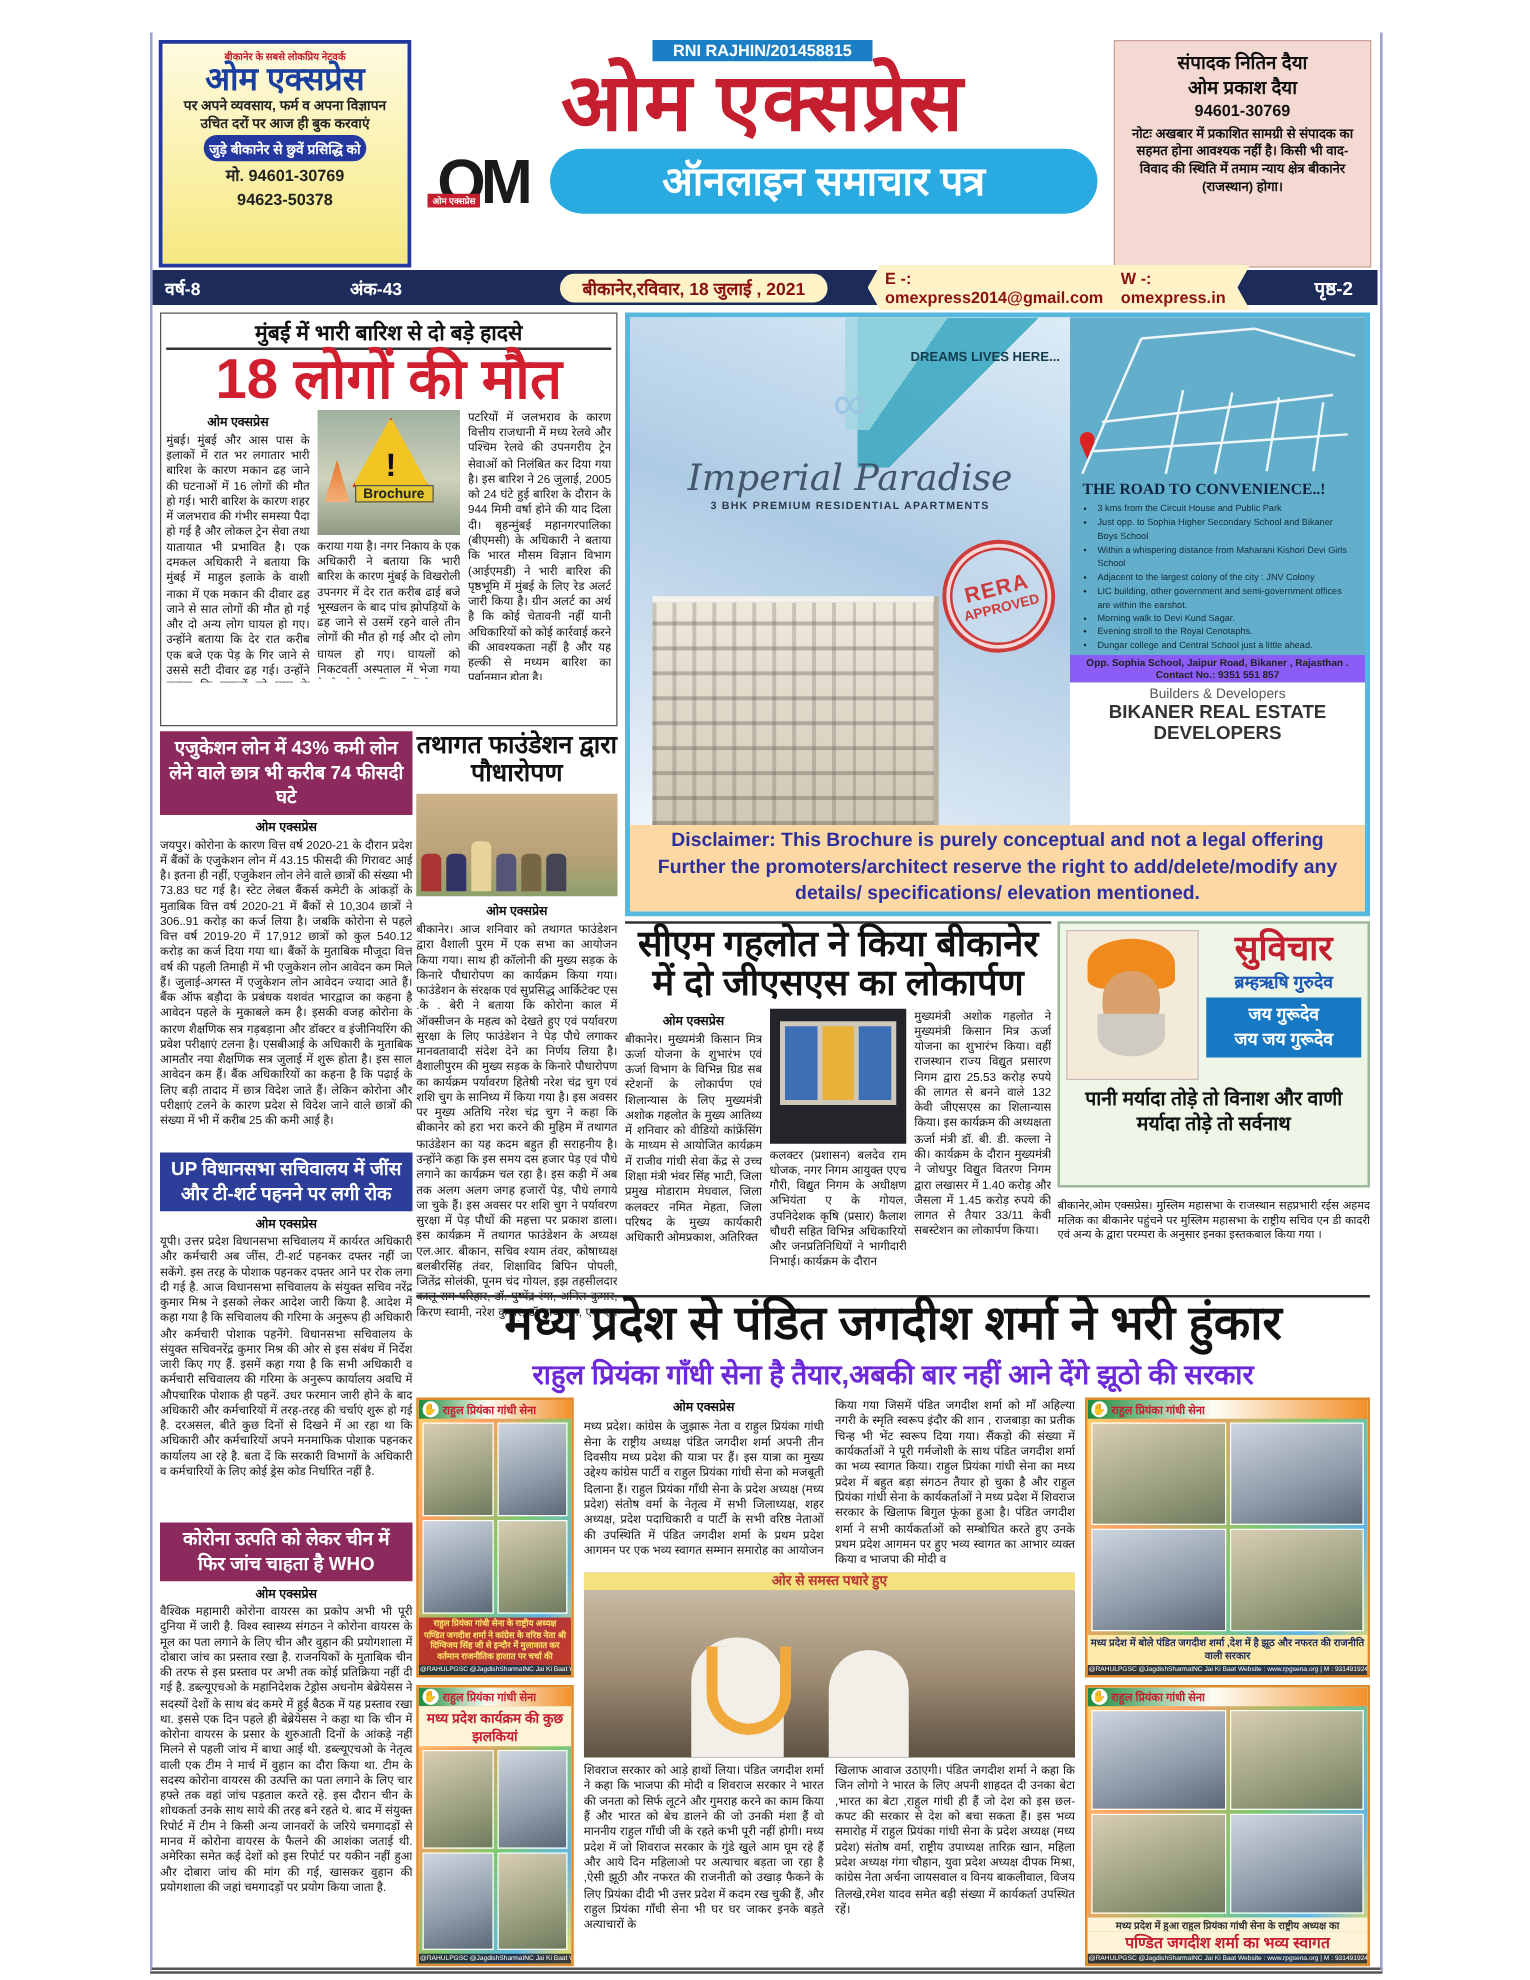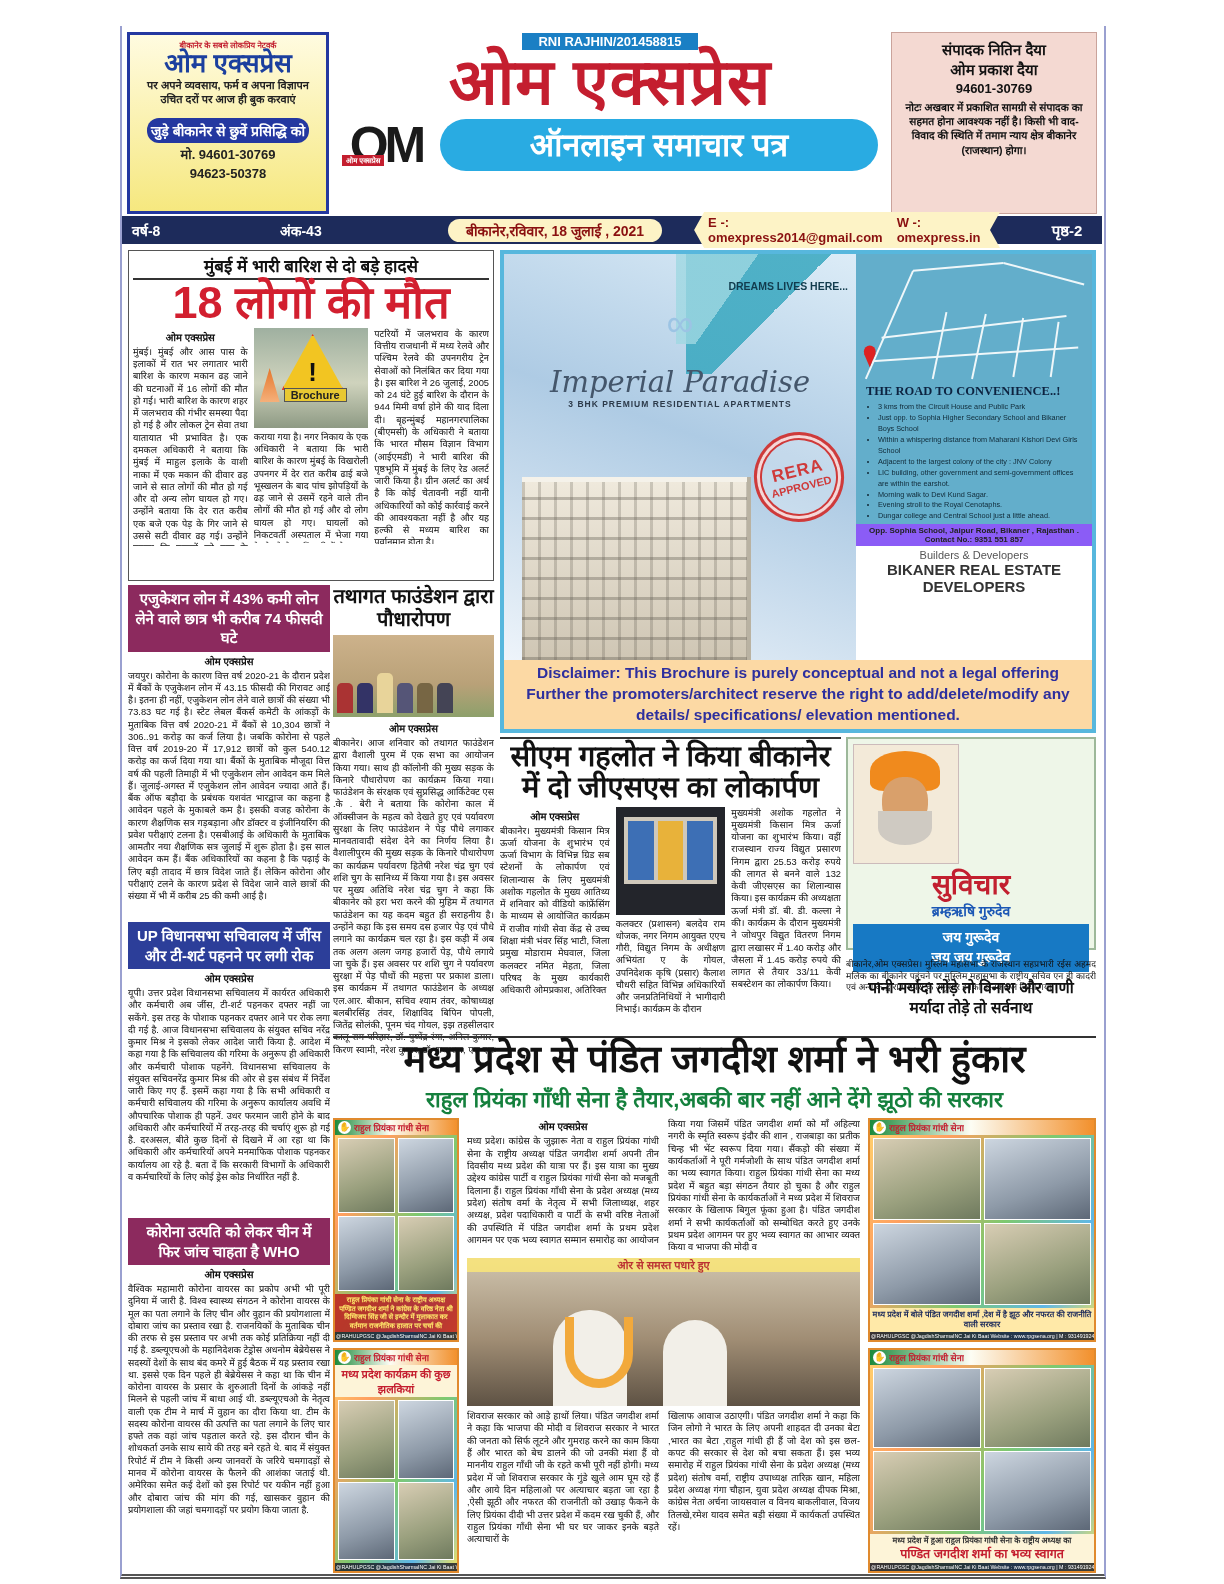--- a/index.html
+++ b/index.html
@@ -7,22 +7,22 @@
          font-family:"Liberation Sans","DejaVu Sans",sans-serif;color:#111;overflow:hidden;}
   .frame{position:absolute;left:120px;top:26px;width:982px;height:1548px;
          border-left:2px solid #9aa0d0;border-right:2px solid #9aa0d0;border-bottom:5px double #555;}
   
   .header{position:absolute;left:127px;top:32px;width:970px;height:182px;display:flex;gap:7px;}
   .promo-box{width:202px;border:3px solid #2438a0;background:linear-gradient(#fffbe0,#f6e87f);
              text-align:center;padding:4px 6px;box-sizing:border-box;}
   .promo-tag{color:#c21f2f;font-size:8px;font-weight:bold;}
   .promo-brand{color:#1b3f9e;font-size:26px;font-weight:900;line-height:1.05;}
   .promo-body{font-size:11px;font-weight:bold;color:#222;line-height:1.25;margin-top:2px;}
-  .promo-pill{display:inline-block;background:#2438a0;color:#fff;font-size:14px;font-weight:bold;
-              border-radius:12px;padding:3px 4px;margin-top:11px;}
+  .promo-pill{display:inline-block;background:#2438a0;color:#fff;font-size:11px;font-weight:bold;
+              border-radius:12px;padding:3px 4px;margin-top:1px;}
   .promo-phone{font-size:13px;font-weight:bold;color:#222;margin-top:4px;line-height:1.2;}
   .center-mast{flex:1;position:relative;text-align:center;}
   .rni-bar{display:inline-block;background:#1a7fc4;color:#fff;font-weight:bold;font-size:13px;
            padding:1px 16px;margin-top:0;}
   .mast-title{color:#c41e2f;font-size:64px;font-weight:900;line-height:1.0;letter-spacing:1px;}
   .mast-row{display:flex;align-items:center;gap:10px;margin-top:2px;padding:0 6px;}
   .om-logo{width:88px;height:58px;position:relative;flex:none;}
   .om-big{font-size:50px;font-weight:900;letter-spacing:-4px;color:#1a1a1a;line-height:58px;}
   .om-strip{position:absolute;left:0;bottom:8px;background:#c41e2f;color:#fff;font-size:7px;
             font-weight:bold;padding:1px 4px;}
@@ -113,38 +113,38 @@
   .gehlot{position:absolute;left:500px;top:737px;width:341px;height:297px;box-sizing:border-box;border-top:2px solid #333;padding-top:2px;}
   .g-head{font-size:29px;font-weight:900;text-align:center;line-height:1.08;}
   .g-cols{display:flex;gap:6px;margin-top:3px;}
   .g-photo{height:108px;background:#23252b;position:relative;margin-bottom:3px;overflow:hidden;}
   .g-screen{position:absolute;left:8%;top:10%;width:84%;height:62%;background:#cfc8bb;display:flex;gap:4px;padding:4px;box-sizing:border-box;}
   .g-panel{flex:1;background:#3d6fb5;}
   .g-panel.alt{background:#e8b23a;}
   
   .suvichar{position:absolute;left:846px;top:737px;width:250px;height:213px;background:#eef6e8;
             border:2px solid #9db89a;box-sizing:border-box;padding:5px;}
-  .sv-row{display:flex;gap:6px;flex-direction:column;}
+  .sv-row{display:flex;gap:6px;}
   .sv-photo{width:104px;height:118px;background:#f3ead9;position:relative;flex:none;border:1px solid #cbb;}
   .sv-turban{position:absolute;left:16px;top:6px;width:70px;height:40px;background:#f08a1d;border-radius:50% 50% 20% 20%;}
   .sv-face{position:absolute;left:28px;top:32px;width:46px;height:50px;background:#d9a06b;border-radius:45%;}
   .sv-beard{position:absolute;left:24px;top:66px;width:54px;height:34px;background:#cfcac2;border-radius:0 0 50% 50%;}
   .sv-right{flex:1;text-align:center;}
   .sv-title{color:#c21f2f;font-size:28px;font-weight:900;line-height:1.05;}
   .sv-author{color:#1b57b5;font-size:14px;font-weight:900;margin:2px 0 4px;}
   .sv-chant{background:#1779c4;color:#fff;font-size:14px;font-weight:900;line-height:1.4;padding:4px 2px;}
   .sv-quote{font-size:15.5px;font-weight:900;text-align:center;line-height:1.3;margin-top:6px;}
   
   .muslim{position:absolute;left:846px;top:957px;width:250px;height:77px;overflow:hidden;}
   .mu-head{font-size:13.5px;font-weight:900;text-align:center;line-height:1.25;border-bottom:1px dotted #999;padding-bottom:2px;}
   .mu-body{font-size:9px;line-height:1.3;text-align:justify;margin-top:2px;}
   
   .jagdish{position:absolute;left:333px;top:1036px;width:763px;height:540px;border-top:2px solid #333;box-sizing:border-box;padding-top:2px;}
   .j-head{font-size:38px;font-weight:900;text-align:center;line-height:1.05;}
-  .j-sub{color:#15803d;font-size:22px;font-weight:900;text-align:center;margin:3px 0 5px;}
+  .j-sub{color:#6d28d9;font-size:22px;font-weight:900;text-align:center;margin:3px 0 5px;}
   .j-grid{display:flex;gap:8px;height:455px;}
   .j-posters{width:126px;flex:none;display:flex;flex-direction:column;gap:6px;}
   .j-posters.right{width:228px;}
   .poster{flex:1;border:2px solid #e08a2e;background:linear-gradient(120deg,#ffd36e,#ff9f5f 25%,#7ec96f 55%,#5fb7e8 80%,#f2e25c);
           display:flex;flex-direction:column;overflow:hidden;}
   .p-banner{display:flex;align-items:center;gap:3px;background:linear-gradient(90deg,#1c8a3c,#fdfdf4 45%,#f2902c);
             padding:1px 3px;flex:none;}
   .p-hand{width:13px;height:13px;border-radius:50%;background:#fff;font-size:9px;line-height:13px;text-align:center;flex:none;}
   .p-banner-txt{color:#c41e2f;font-weight:900;font-size:9px;white-space:nowrap;overflow:hidden;}
   .p-photos{flex:1;margin:3px;display:grid;grid-template-columns:1fr 1fr;gap:3px;}

